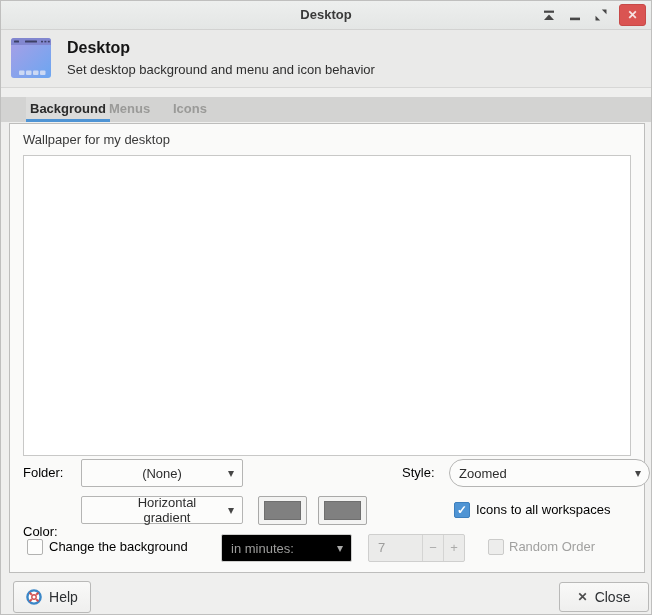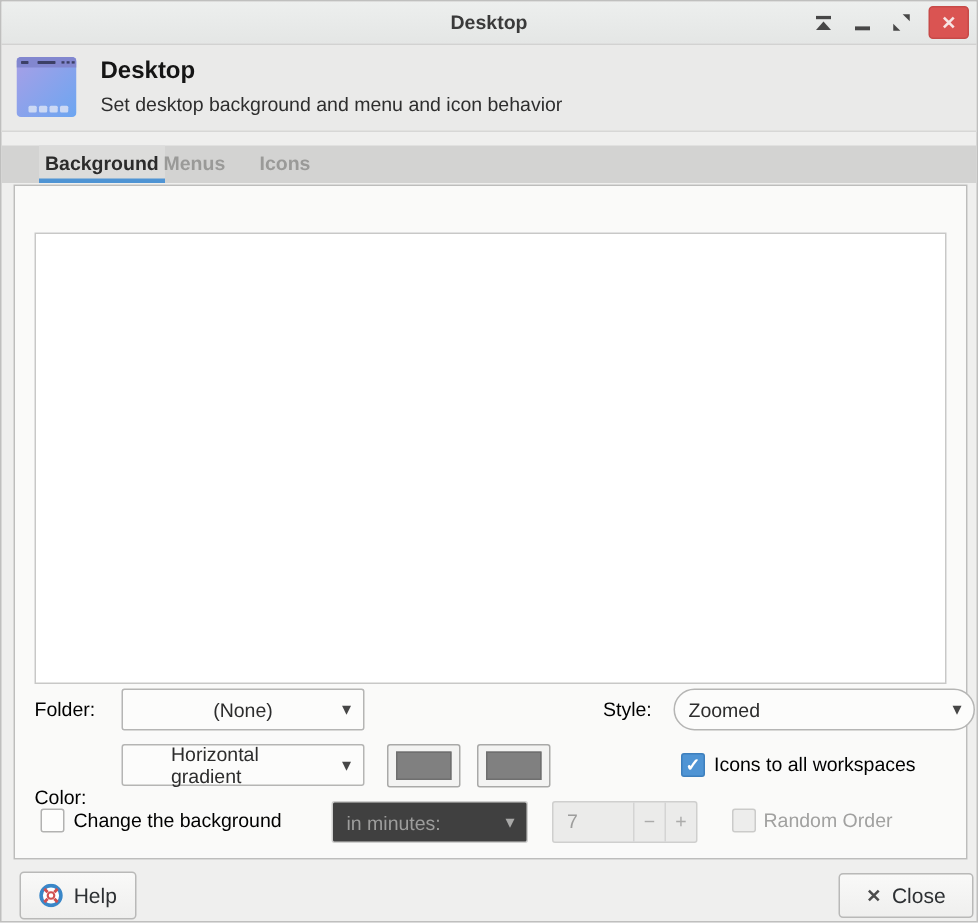--- a/index.html
+++ b/index.html
@@ -32,25 +32,25 @@
     color:#9a9a98; padding:0 4px; }
   .tab.active { color:#2b2b2b; background:#dcdcdb; border-bottom:3px solid #4f94d4; }
   
   .frame { position:absolute; left:8px; top:122px; width:636px; height:450px;
     background:#fafaf9; border:1px solid #bdbdbc; }
   .wp-label { position:absolute; left:13px; top:8px; font-size:13px; color:#3a3a3a; }
   .wp-list { position:absolute; left:13px; top:31px; width:608px; height:301px;
     background:#ffffff; border:1px solid #c8c8c7; }
   .lbl { position:absolute; height:28px; line-height:28px; font-size:13px; color:#000000; }
   .combo { position:absolute; height:28px; background:#fcfcfb; border:1px solid #b5b5b4; border-radius:2px;
-    font-size:13px; color:#2d2d2d; display:flex; align-items:center; padding:0 22px 0 9px; }
+    font-size:13px; color:#2d2d2d; display:flex; align-items:center; padding:0 22px 0 9px;text-align:center; }
   .combo .arrow { position:absolute; right:8px; top:50%; transform:translateY(-52%);
     font-size:12px; color:#464646; }
   .combo.centered { justify-content:center; padding-left:22px; }
-  .combo.disabled { background:#404040; border-color:#cfcfce; color:#9d9d9c; }
+  .combo.disabled { background:#000000; border-color:#cfcfce; color:#9d9d9c; }
   .combo.disabled .arrow { color:#a9a9a8; }
   .swatch { position:absolute; width:49px; height:29px; background:#f3f3f2; border:1px solid #a9a9a8;
     border-radius:2px; display:flex; align-items:center; justify-content:center; }
   .swatch-inner { width:37px; height:19px; border:1px solid #6f6f6f; }
   .checkbox { position:absolute; width:16px; height:16px; border-radius:2px; }
   .checkbox.checked { background:#4f94d4; border:1px solid #3d7fbd; color:#ffffff;
     font-size:12px; line-height:14px; text-align:center; font-weight:bold; }
   .checkbox.unchecked { background:#fdfdfc; border:1px solid #b2b2b1; }
   .checkbox.disabled { background:#ededec; border:1px solid #cbcbca; }
   .lbl.muted { color:#a1a1a0; }
@@ -134,20 +134,21 @@
   </div>
 
   <div class="tabbar">
     <div class="tab active" style="left:14px;margin-left:11px;">Background</div>
     <div class="tab" style="left:104px;">Menus</div>
     <div class="tab" style="left:168px;">Icons</div>
   </div>
 
   <div class="frame">
 
+    <div class="wp-label">Wallpaper for my desktop</div>
     <div class="wp-list"></div>
 
     <div class="lbl" style="left:13px; top:335px;">Folder:</div>
     <div class="combo centered" style="left:71px; top:335px; width:162px;">
       <span>(None)</span>
       <span class="arrow">▾</span>
     </div>
     <div class="lbl" style="left:392px; top:335px;">Style:</div>
     <div class="combo" style="left:439px; top:335px; width:201px;border-radius:14px;">
       <span>Zoomed</span>

